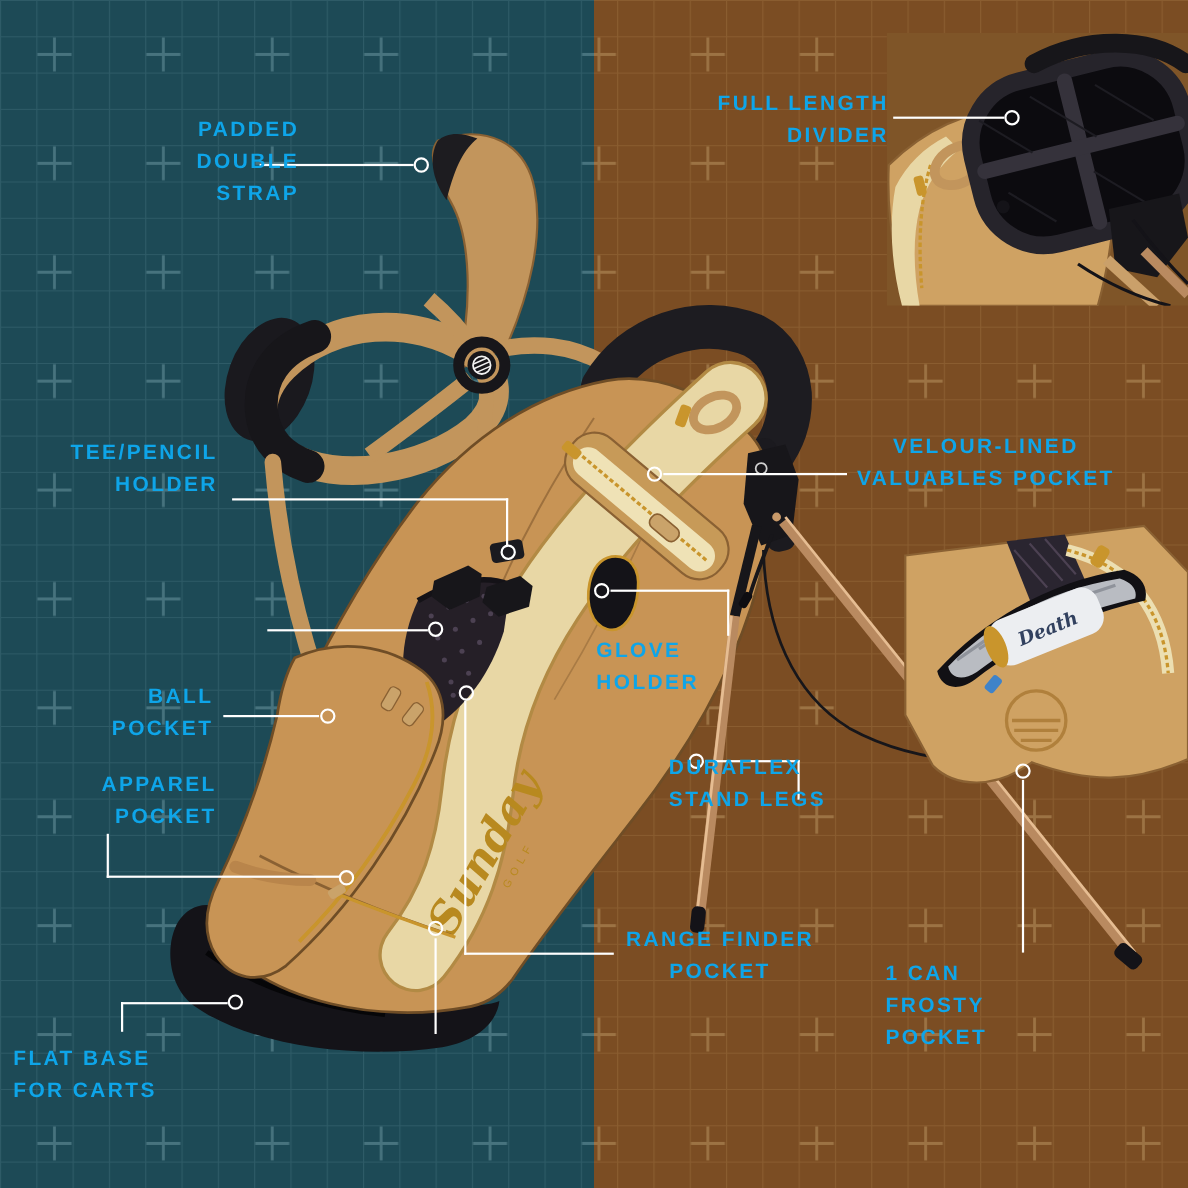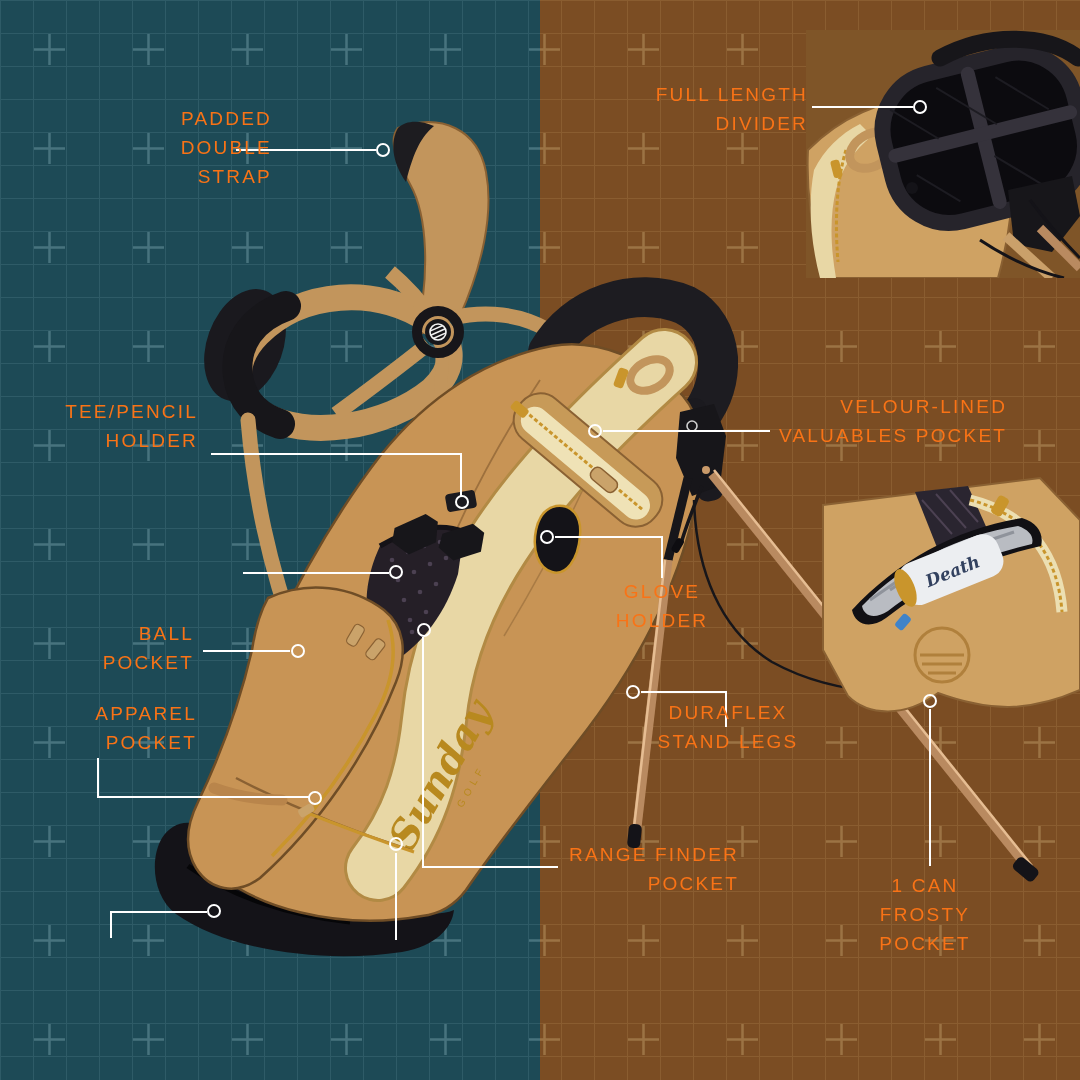--- a/index.html
+++ b/index.html
@@ -1,21 +1,21 @@
 <!DOCTYPE html>
 <html><head>
 <meta charset="utf-8">
 <style>
   html,body{margin:0;padding:0;background:#101417;}
   .stage{position:relative;width:1080px;height:1080px;overflow:hidden;
          font-family:"Liberation Sans",sans-serif;}
   .stage svg.layer{position:absolute;left:0;top:0;}
-  .label{position:absolute;color:#f97316;font-weight:400;font-size:19px;
+  .label{position:absolute;color:#0ea5e9;font-weight:700;font-size:19px;
          line-height:29px;letter-spacing:2.2px;white-space:pre-line;}
-  .ra{text-align:right;} .la{text-align:right;} .ca{text-align:center;}
+  .ra{text-align:right;} .la{text-align:center;} .ca{text-align:left;}
   .hline{position:absolute;height:2px;background:#ffffff;}
   .vline{position:absolute;width:2px;background:#ffffff;}
   .dot{position:absolute;width:10px;height:10px;border:2.5px solid #ffffff;
        border-radius:50%;background:transparent;}
 </style>
 </head>
 <body>
 
 <div class="stage">
 
@@ -286,21 +286,23 @@
   <div class="label ra" style="right:882px;top:397px">TEE/PENCIL
 HOLDER</div>
   <div class="label la" style="left:779px;top:392px">VELOUR-LINED
 VALUABLES POCKET</div>
   <div class="label ra" style="right:886px;top:619px">BALL
 POCKET</div>
   <div class="label ca" style="left:542px;top:577px;width:240px">GLOVE
 HOLDER</div>
   <div class="label ra" style="right:883px;top:699px">APPAREL
 POCKET</div>
-  <div class="label ca" style="left:608px;top:698px;width:240px">DURAFLEX
+  <div class="label ca" style="left:608px;top:684px;width:240px">DURAFLEX
 STAND LEGS</div>
   <div class="label la" style="left:569px;top:840px">RANGE FINDER
 POCKET</div>
+  <div class="label ca" style="left:12px;top:948px;width:200px">FLAT BASE
+FOR CARTS</div>
   <div class="label ca" style="left:805px;top:871px;width:240px">1 CAN
 FROSTY
 POCKET</div>
 
 </div>
 
 </body></html>

